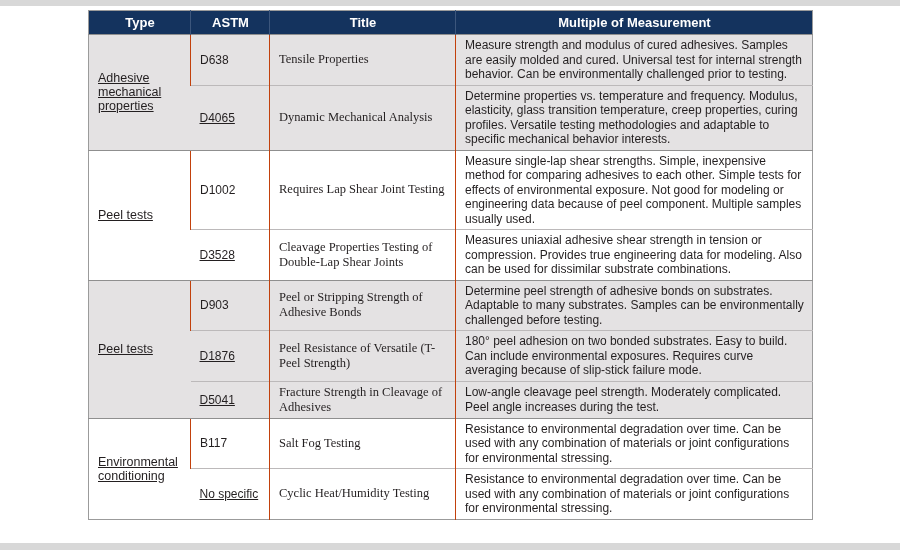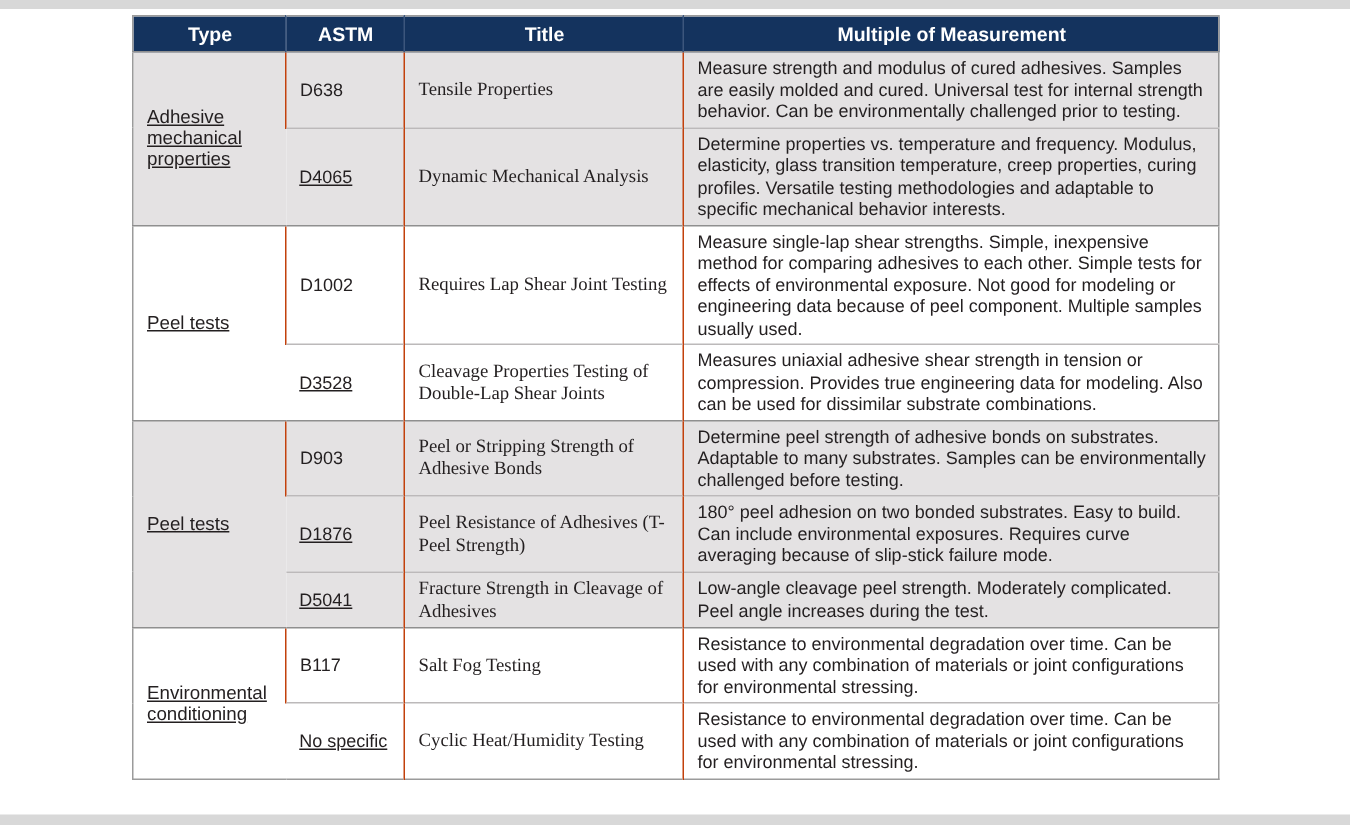--- a/index.html
+++ b/index.html
@@ -111,21 +111,21 @@
             <td class="purpose-cell">Measures uniaxial adhesive shear strength in tension or compression. Provides true engineering data for modeling. Also can be used for dissimilar substrate combinations.</td>
           </tr>
           <tr class="shaded group-start">
             <td rowspan="3" class="type-cell">Peel tests</td>
             <td class="astm-cell">D903</td>
             <td class="title-cell">Peel or Stripping Strength of Adhesive Bonds</td>
             <td class="purpose-cell">Determine peel strength of adhesive bonds on substrates. Adaptable to many substrates. Samples can be environmentally challenged before testing.</td>
           </tr>
           <tr class="shaded">
             <td class="astm-cell">D1876</td>
-            <td class="title-cell">Peel Resistance of Adhesives (T-Peel Strength)</td>
+            <td class="title-cell">Peel Resistance of Versatile (T-Peel Strength)</td>
             <td class="purpose-cell">180° peel adhesion on two bonded substrates. Easy to build. Can include environmental exposures. Requires curve averaging because of slip-stick failure mode.</td>
           </tr>
           <tr class="shaded">
             <td class="astm-cell">D5041</td>
             <td class="title-cell">Fracture Strength in Cleavage of Adhesives</td>
             <td class="purpose-cell">Low-angle cleavage peel strength. Moderately complicated. Peel angle increases during the test.</td>
           </tr>
           <tr class="plain group-start">
             <td rowspan="2" class="type-cell">Environmental conditioning</td>
             <td class="astm-cell">B117</td>

